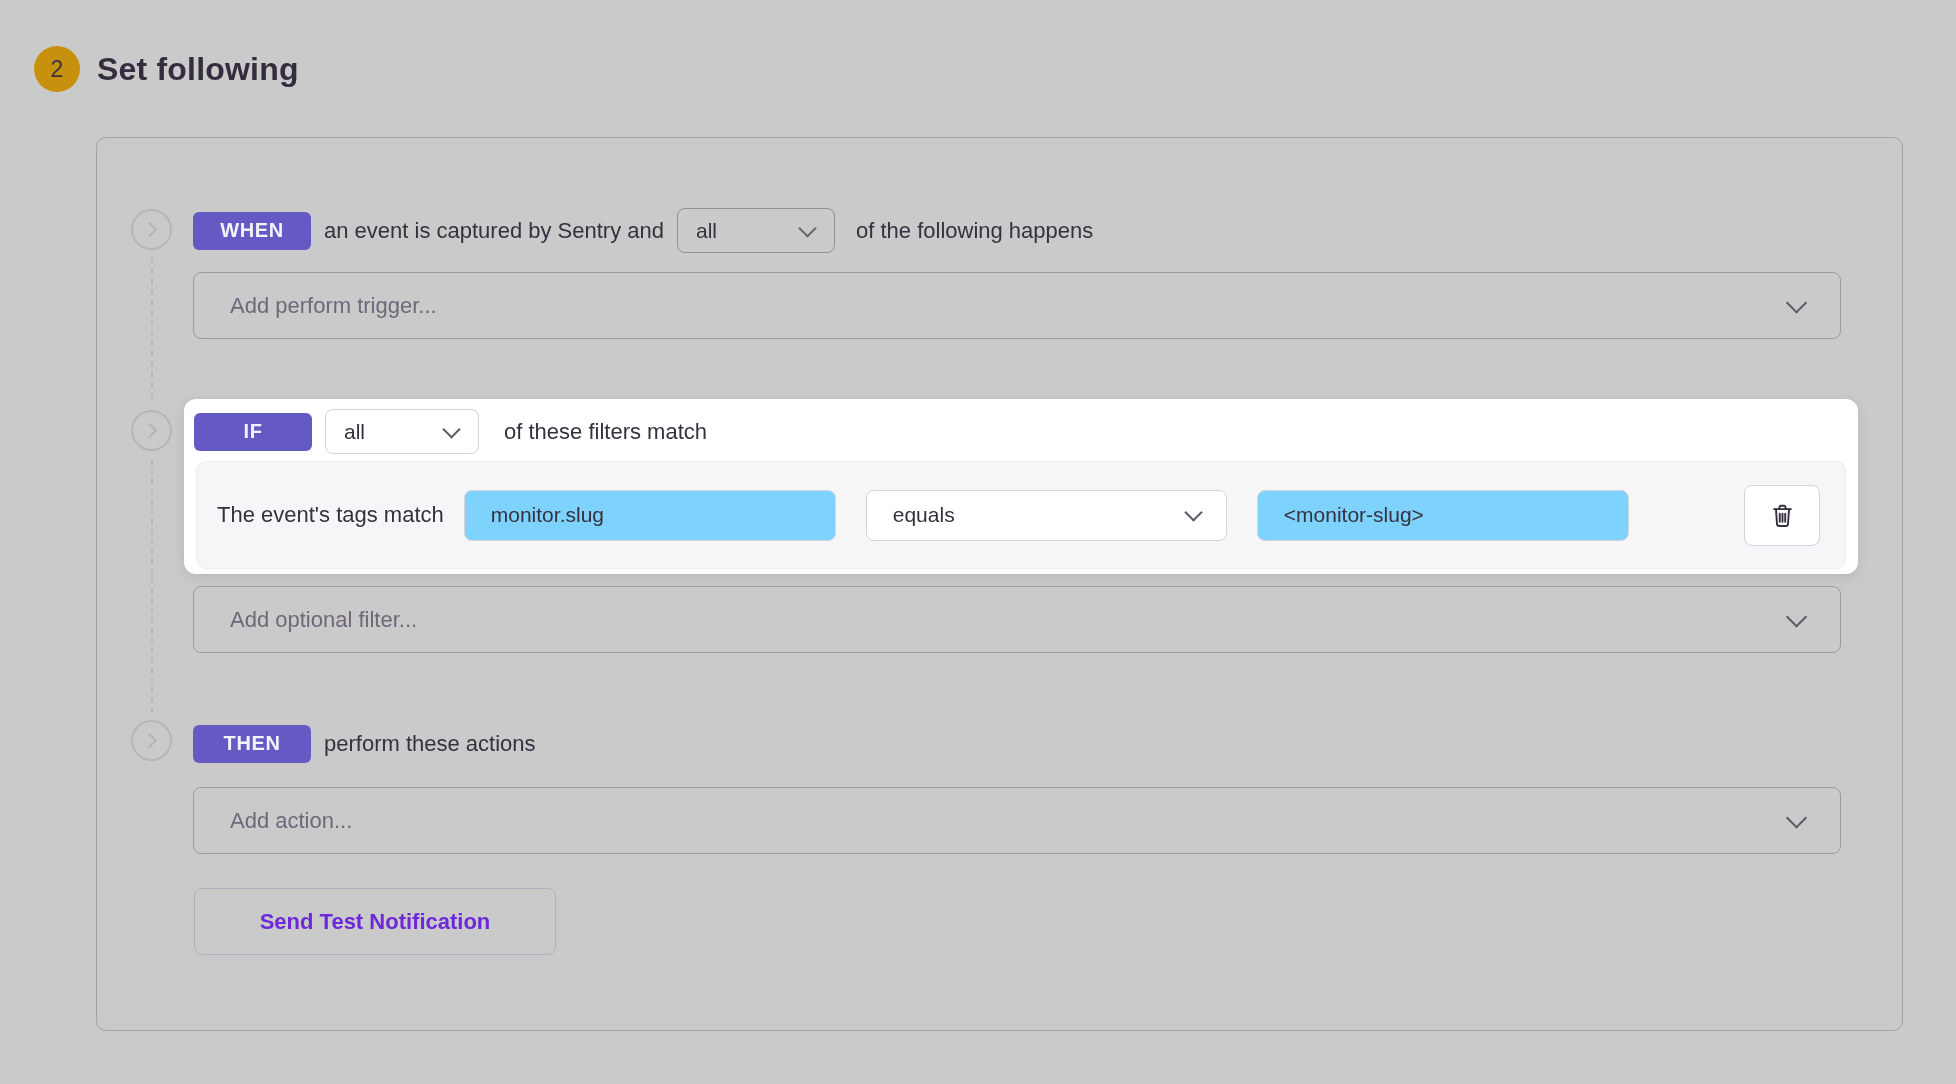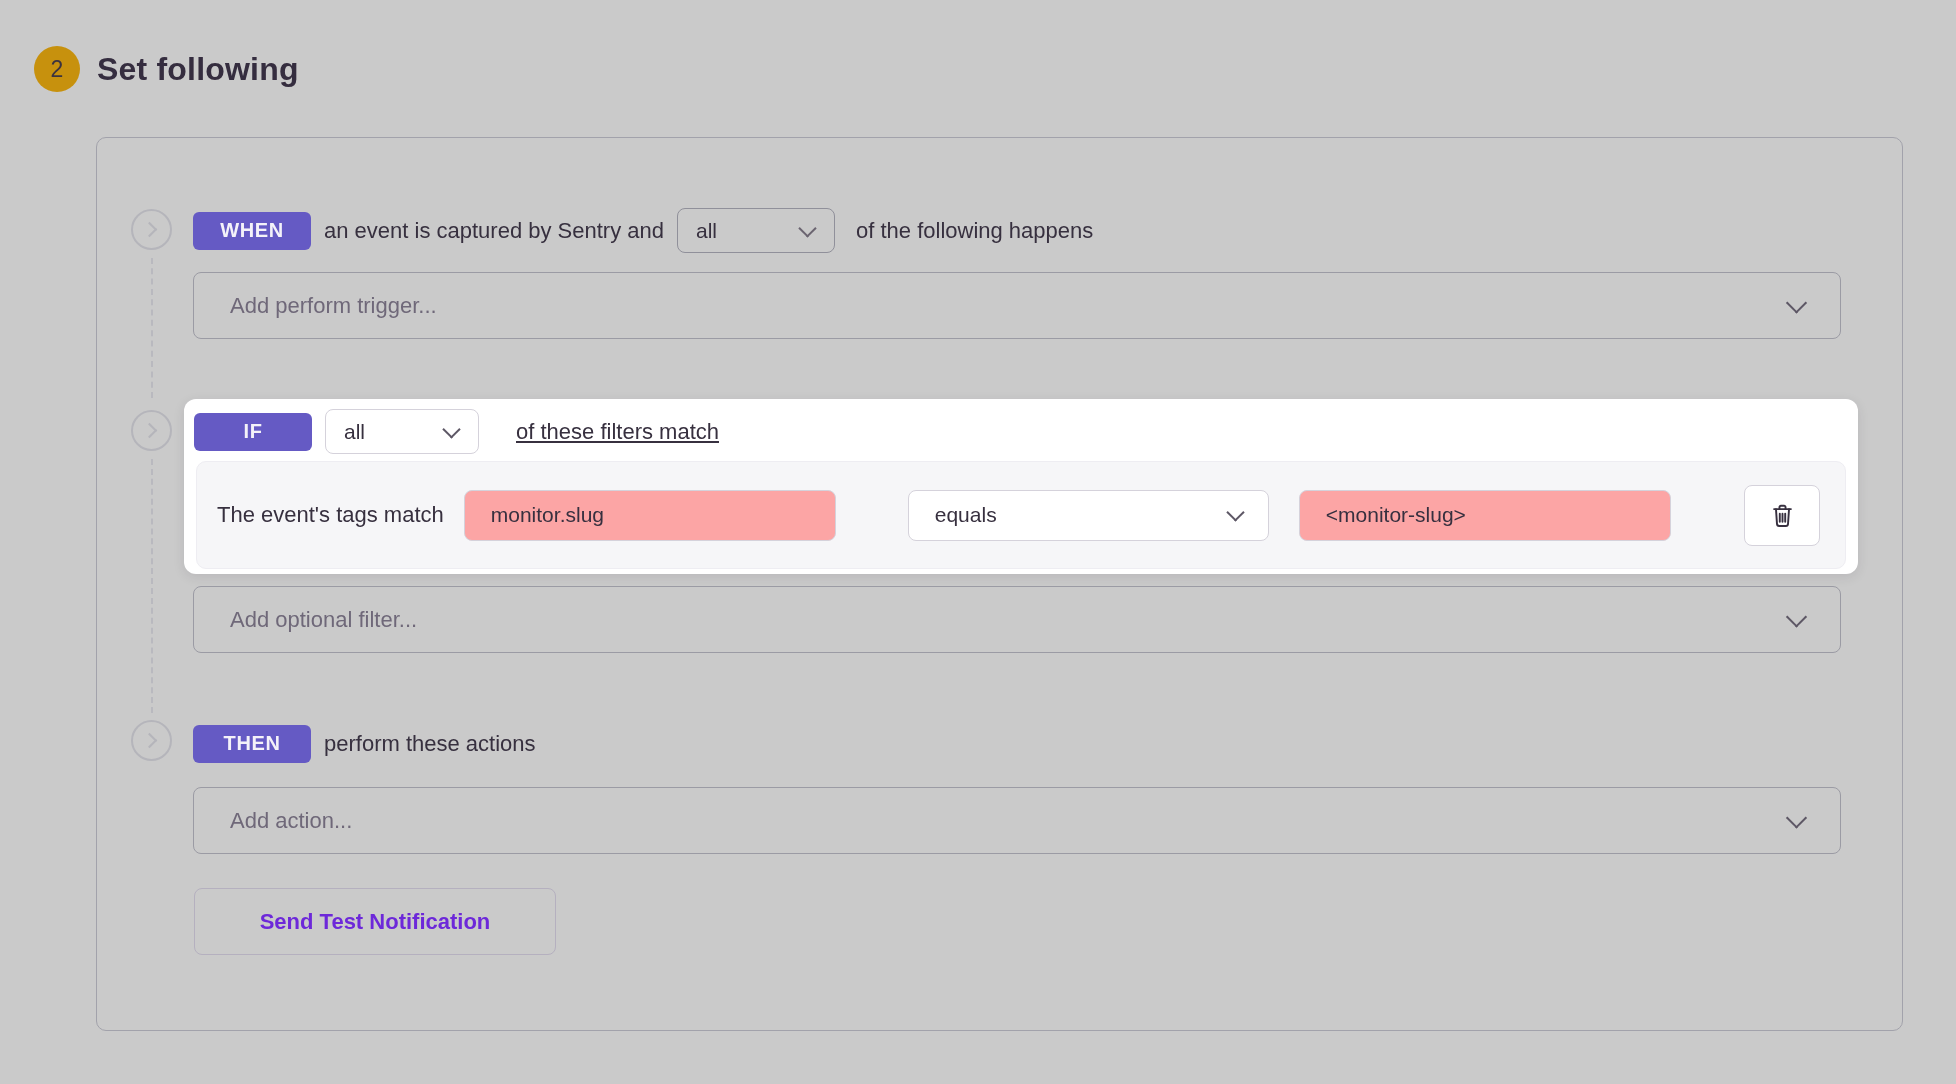--- a/index.html
+++ b/index.html
@@ -89,27 +89,27 @@
     box-shadow:0 3px 12px rgba(40,34,50,0.10);
   }
   .if-header { position:absolute; left:10px; top:10px; display:flex; align-items:center; gap:13px; height:45px; }
   .filter-row {
     position:absolute; left:12px; top:62px; width:1650px; height:108px;
     background:#f6f6f8; border:1px solid #eeedf2; border-radius:10px;
     display:flex; align-items:center; padding:0 25px 0 20px; gap:30px;
   }
   .filter-label { font-size:22px; color:#37303f; white-space:nowrap; margin-right:-10px; }
   .txt-input {
-    width:372px; height:51px; background:#fca5a5;
+    width:372px; height:51px; background:#7dd3fc;
     border:1px solid #d5d2db; border-radius:8px;
     padding:0 26px; font-size:21px; color:#37303f;
     font-family:"Liberation Sans","DejaVu Sans",sans-serif;
     outline:none;
   }
-  .sel-op { width:361px; height:51px; padding:0 26px;margin-left:42px; }
+  .sel-op { width:361px; height:51px; padding:0 26px; }
   .del-btn {
     margin-left:auto; width:76px; height:61px; flex:none;
     background:#ffffff; border:1px solid #d5d2db; border-radius:8px;
     display:flex; align-items:center; justify-content:center; cursor:pointer;
   }
   .del-btn svg { width:27px; height:27px; }
 
   
   .test-btn {
     position:absolute; left:97px; top:750px; width:362px; height:67px;
@@ -156,21 +156,21 @@
     <span class="chev"></span>
   </div>
 
   <div class="if-card">
     <div class="if-header">
       <span class="kw-badge">IF</span>
       <div class="sel sel-white">
         <span>all</span>
         <span class="chev"></span>
       </div>
-      <span class="cond-text" style="margin-left:24px;text-decoration:underline;">of these filters match</span>
+      <span class="cond-text" style="margin-left:12px;">of these filters match</span>
     </div>
 
     <div class="filter-row">
       <span class="filter-label">The event's tags match</span>
       <input class="txt-input" type="text" value="monitor.slug" style="">
       <div class="sel sel-white sel-op">
         <span>equals</span>
         <span class="chev" style="right:26px;"></span>
       </div>
       <input class="txt-input" type="text" value="&lt;monitor-slug&gt;" style="">

